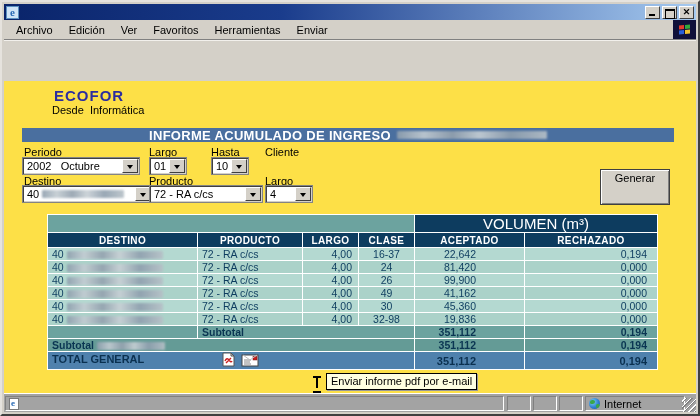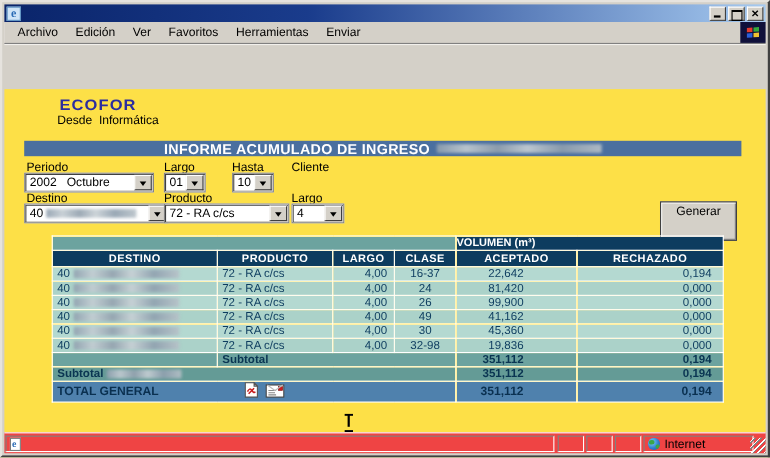--- a/index.html
+++ b/index.html
@@ -66,21 +66,21 @@
 
   .btn { position:absolute; background:#d4d0c8; border:1px solid #404040;
          box-shadow:inset 1px 1px 0 #fff, inset -1px -1px 0 #808080;
          font-size:11px; color:#000; text-align:center; line-height:17px; }
 
   
   .report-wrap { position:absolute; left:43px; top:133px; }
   table.report { border-collapse:collapse; table-layout:fixed; width:610px; }
   table.report td, table.report th { border:1px solid #fff; padding:0; overflow:hidden; white-space:nowrap; }
   .band-left { background:#6ca39f; height:13px; }
-  .band-vol  { background:#0d3c5f; color:#fff; font-weight:bold; font-size:10px; text-align:left; height:13px; }
+  .band-vol  { background:#0d3c5f; color:#fff; font-weight:normal; font-size:15px; text-align:center; height:13px; }
   tr.cols th { background:#0d3c5f; color:#fff; font-weight:bold; font-size:10px; letter-spacing:.4px;
                height:15px; text-align:center; }
   tr.data-row td { font-size:10.5px; color:#0d3c5f; height:12px; }
   tr.row-even td { background:#b4d9d1; }
   tr.row-odd  td { background:#abd2c9; }
   .td-destino, .td-producto { text-align:left; padding-left:4px !important; }
   .td-largo { text-align:right; padding-right:6px !important; }
   .td-clase { text-align:center; }
   .td-aceptado { text-align:right; padding-right:48px !important; }
   .td-rechazado { text-align:right; padding-right:10px !important; }
@@ -99,21 +99,21 @@
   .ibeam::after { content:""; position:absolute; left:0; top:0; width:8px; height:13px;
                   border-top:2px solid #000; border-bottom:2px solid #000;
                   clip-path:polygon(0 0,100% 0,100% 15%,0 15%,0 85%,100% 85%,100% 100%,0 100%); }
   .tooltip { position:absolute; left:322px; top:292px; height:17px; background:#ffffe1;
              border:1px solid #000; box-shadow:1px 1px 0 #9a9a9a; font-size:11px; color:#000;
              line-height:15px; padding:0 4px; white-space:nowrap; }
 
   .footer { position:absolute; left:0; right:0; top:324px; text-align:center; font-size:11px; color:#000; line-height:13px; }
 
   
-  .statusbar { position:absolute; left:2px; right:2px; bottom:2px; height:19px; background:#ef4444;
+  .statusbar { position:absolute; left:2px; right:2px; bottom:2px; height:19px; background:#a3a3a3;
                border-top:1px solid #fff; }
   .sb-panel { position:absolute; top:2px; height:15px; border:1px solid; border-color:#808080 #fff #fff #808080;
               display:flex; align-items:center; font-size:11px; color:#000; padding:0 3px; }
   .page-icon { width:10px; height:12px; background:#fff; border:1px solid #7a7a7a; position:relative; margin-right:3px; }
   .page-icon::after { content:"e"; position:absolute; left:1px; top:-1px; font-size:9px; font-weight:bold;
                       color:#2a6bb5; font-family:"Liberation Serif", serif; }
   .globe { width:11px; height:11px; border-radius:50%; margin-right:4px;
            background:radial-gradient(circle at 35% 35%, #7fd2f2 0%, #2f7fd0 55%, #1b4e9b 100%);
            position:relative; overflow:hidden; }
   .globe::after { content:""; position:absolute; left:1px; top:2px; width:5px; height:4px; background:#3aa648; border-radius:50% 40% 50% 30%; }
@@ -193,21 +193,21 @@
     </div>
     <div class="xselect" style="left:145px; top:104px; width:114px">
       <span class="val">72 - RA c/cs</span>
       <span class="arrow-btn"></span>
     </div>
     <div class="xselect" style="left:261px; top:104px; width:48px">
       <span class="val">4</span>
       <span class="arrow-btn"></span>
     </div>
 
-    <div class="btn" style="left:596px; top:102px; width:70px; height:36px">Generar</div>
+    <div class="btn" style="left:596px; top:88px; width:70px; height:36px">Generar</div>
 
     <div class="report-wrap">
       <table class="report">
         <colgroup>
           <col style="width:150px">
             <col style="width:105px">
             <col style="width:56px">
           <col style="width:56px">
             <col style="width:110px">
             <col style="width:133px">
@@ -312,20 +312,21 @@
               </span>
             </td>
             <td class="td-aceptado bold">351,112</td>
             <td class="td-rechazado bold">0,194</td>
           </tr>
         </tbody>
       </table>
     </div>
 
     <span class="ibeam"></span>
+    <div class="tooltip">Enviar informe pdf por e-mail</div>
 
     <div class="footer">
       <div>ECOFOR y Cía Ltda.</div>
     </div>
   </div>
 
   <div class="statusbar">
     <div class="sb-panel" style="left:1px; width:499px">
       <span class="page-icon"></span>
     </div>

